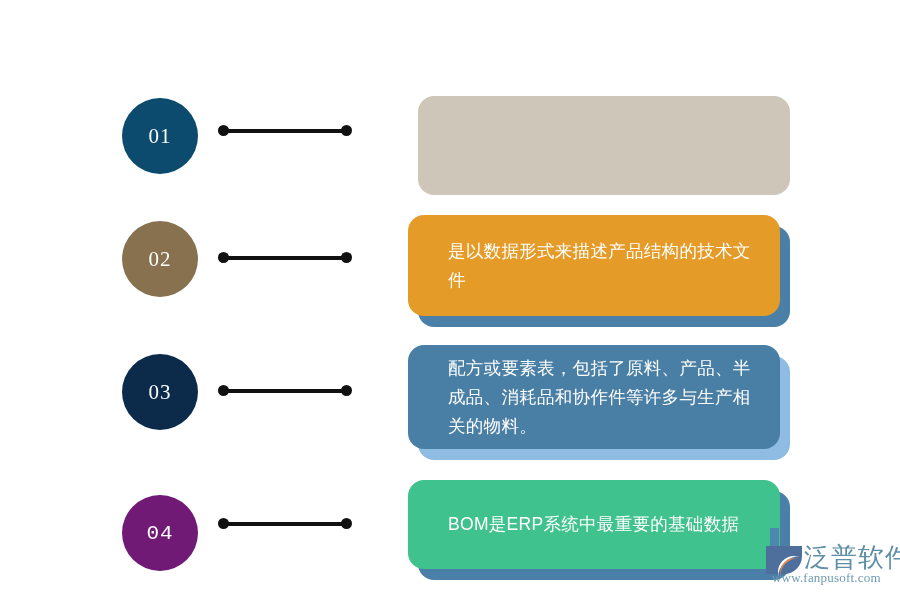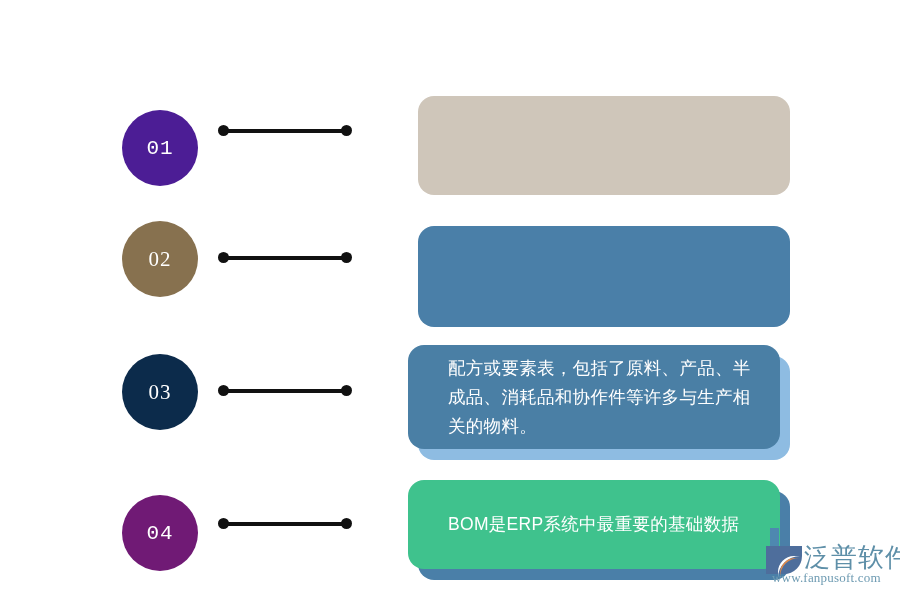--- a/index.html
+++ b/index.html
@@ -162,21 +162,21 @@
     white-space: nowrap;
   }
 </style>
 </head>
 <body style="background: rgb(255, 255, 255);">
 
 <div id="infographic">
 
 
   <div class="row" style="top:94px;">
-    <div class="bubble" style="top: 16px; background: #4c1d95; font-family: Liberation Mono, monospace;">
+    <div class="bubble" style="top: 4px; background: #0c4a6e;">
       <span>01</span>
     </div>
     <div class="connector" style="top:31px;">
       <span class="dot left"></span>
       <span class="bar"></span>
       <span class="dot right"></span>
     </div>
     <div class="card-wrap" style="top:-9px;width:390px;height:110px;">
       <div class="card-shadow" style="height: 99px; background: rgb(207, 198, 186);"></div>
     </div>
@@ -186,20 +186,23 @@
     <div class="bubble" style="top: 0px; background: rgb(135, 113, 79);">
       <span>02</span>
     </div>
     <div class="connector" style="top:31px;">
       <span class="dot left"></span>
       <span class="bar"></span>
       <span class="dot right"></span>
     </div>
     <div class="card-wrap" style="top:-6px;width:390px;height:112px;">
       <div class="card-shadow" style="height: 101px; background: rgb(74, 127, 168);"></div>
+      <div class="card-front" style="height: 101px; background: rgb(229, 155, 40);">
+        <div class="card-text">是以数据形式来描述产品结构的技术文件</div>
+      </div>
     </div>
   </div>
 
   <div class="row" style="top:354px;">
     <div class="bubble" style="top: 0px; background: rgb(12, 43, 75);">
       <span>03</span>
     </div>
     <div class="connector" style="top:31px;">
       <span class="dot left"></span>
       <span class="bar"></span>

